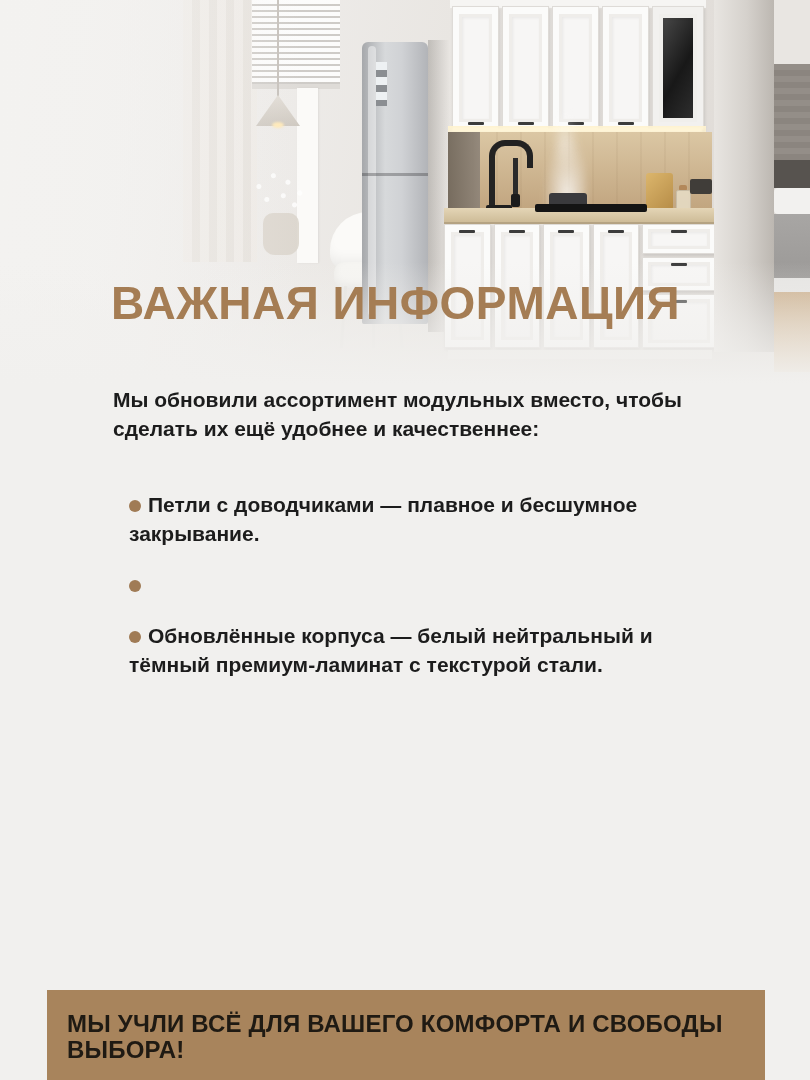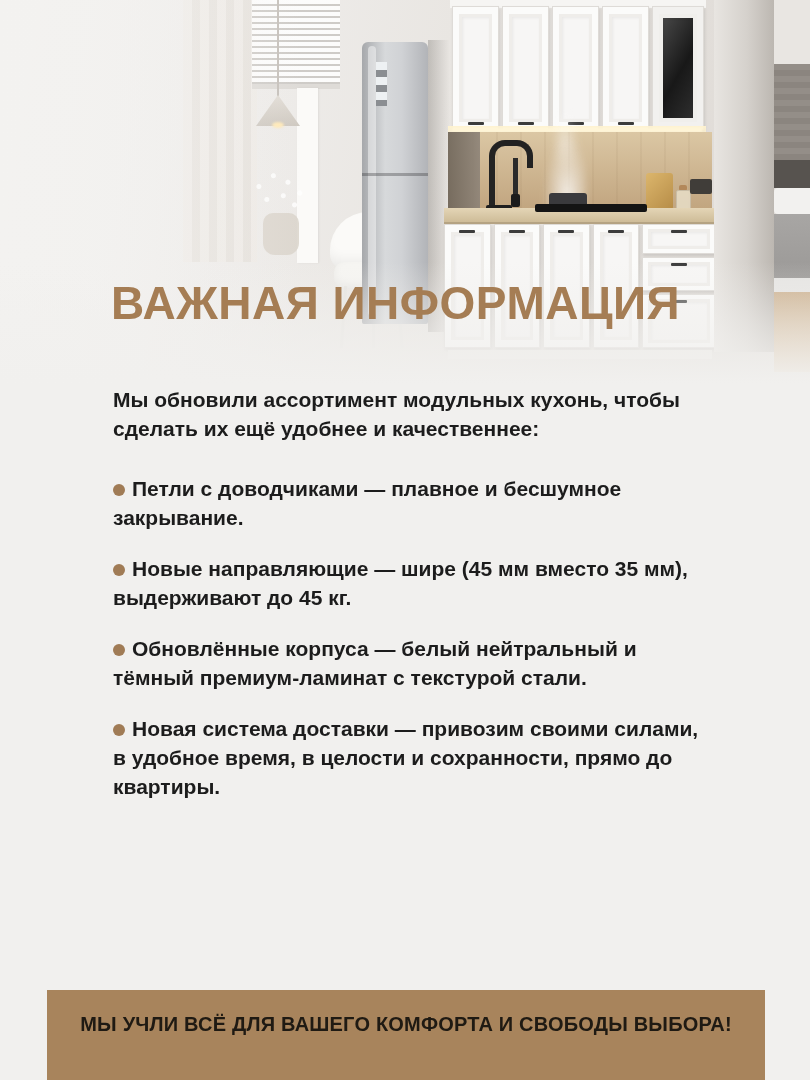--- a/index.html
+++ b/index.html
@@ -100,25 +100,25 @@
   .fade-left{left:0;top:0;width:520px;height:400px;
     background:linear-gradient(to right,rgba(243,242,240,.96) 0%,rgba(243,242,240,.8) 16%,rgba(243,242,240,.3) 38%,rgba(243,242,240,0) 58%);}
   .fade-bottom{left:0;top:262px;width:810px;height:138px;
     background:linear-gradient(to bottom,rgba(241,240,238,0) 0%,rgba(241,240,238,.55) 45%,#f1f0ee 88%);}
 
   
   .title{left:111px;top:248px;font-size:46px;line-height:48px;font-weight:700;letter-spacing:.5px;
     color:#a57d54;white-space:nowrap;z-index:5;}
   .subtitle{left:113px;top:298px;font-size:23px;font-weight:700;letter-spacing:.4px;color:#161616;z-index:5;}
   .intro{left:113px;top:364px;width:600px;font-size:21px;line-height:29px;font-weight:700;color:#1c1c1c;z-index:5;}
-  .bullets{left:113px;top:474px;width:602px;margin:0;padding:0;list-style:none;z-index:5;}
+  .bullets{left:113px;top:474px;width:602px;margin:16px;padding:0;list-style:none;z-index:5;}
   .bullets li{margin:0 0 22px 0;font-size:21px;line-height:29px;font-weight:700;color:#1c1c1c;}
   .dot{display:inline-block;width:12px;height:12px;border-radius:50%;background:#a07b55;margin-right:7px;vertical-align:baseline;}
   .banner{left:47px;top:990px;width:718px;height:90px;background:#a8845c;z-index:5;}
-  .banner-text{margin:0;padding:21px 20px 0 20px;text-align:center;font-size:20px;line-height:26px;
+  .banner-text{margin:0;padding:21px 20px 0 20px;text-align:left;font-size:24px;line-height:26px;
     font-weight:700;letter-spacing:.2px;color:#1f1a13;}
 </style>
 </head>
 <body>
 
 <div class="page">
 
   <div class="photo">
     <div class="sc curtain"></div>
     <div class="sc blinds-i"></div>
@@ -232,26 +232,25 @@
       <div class="br br-sheet"></div>
       <div class="br br-floor"></div>
     </div>
 
     <div class="sc fade-left"></div>
     <div class="sc fade-bottom"></div>
   </div>
 
   <h1 class="abs title">ВАЖНАЯ ИНФОРМАЦИЯ</h1>
 
-  <p class="abs intro">Мы обновили ассортимент модульных кухонь, чтобы сделать их ещё удобнее и качественнее:</p>
+  <p class="abs intro">Мы обновили ассортимент модульных вместо, чтобы сделать их ещё удобнее и качественнее:</p>
 
   <ul class="abs bullets">
     <li><span class="dot"></span><span>Петли с доводчиками — плавное и бесшумное закрывание.</span></li>
-    <li><span class="dot"></span><span>Новые направляющие — шире (45 мм вместо 35 мм), выдерживают до 45 кг.</span></li>
+    <li><span class="dot"></span></li>
     <li><span class="dot"></span><span>Обновлённые корпуса — белый нейтральный и тёмный премиум-ламинат с текстурой стали.</span></li>
-    <li><span class="dot"></span><span>Новая система доставки — привозим своими силами, в удобное время, в целости и сохранности, прямо до квартиры.</span></li>
   </ul>
 
   <div class="abs banner">
     <p class="banner-text">МЫ УЧЛИ ВСЁ ДЛЯ ВАШЕГО КОМФОРТА И СВОБОДЫ ВЫБОРА!</p>
   </div>
 
 </div>
 
 </body></html>

